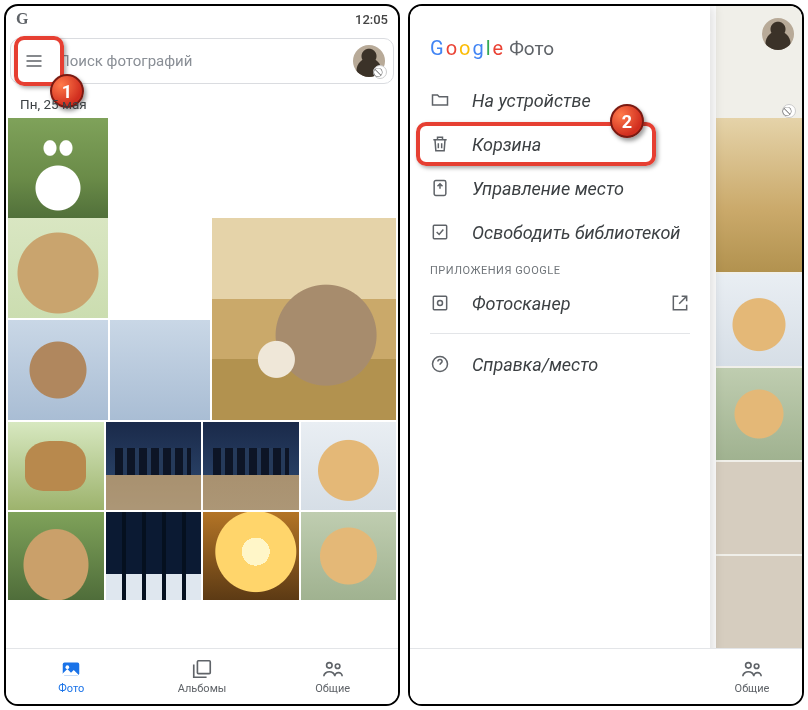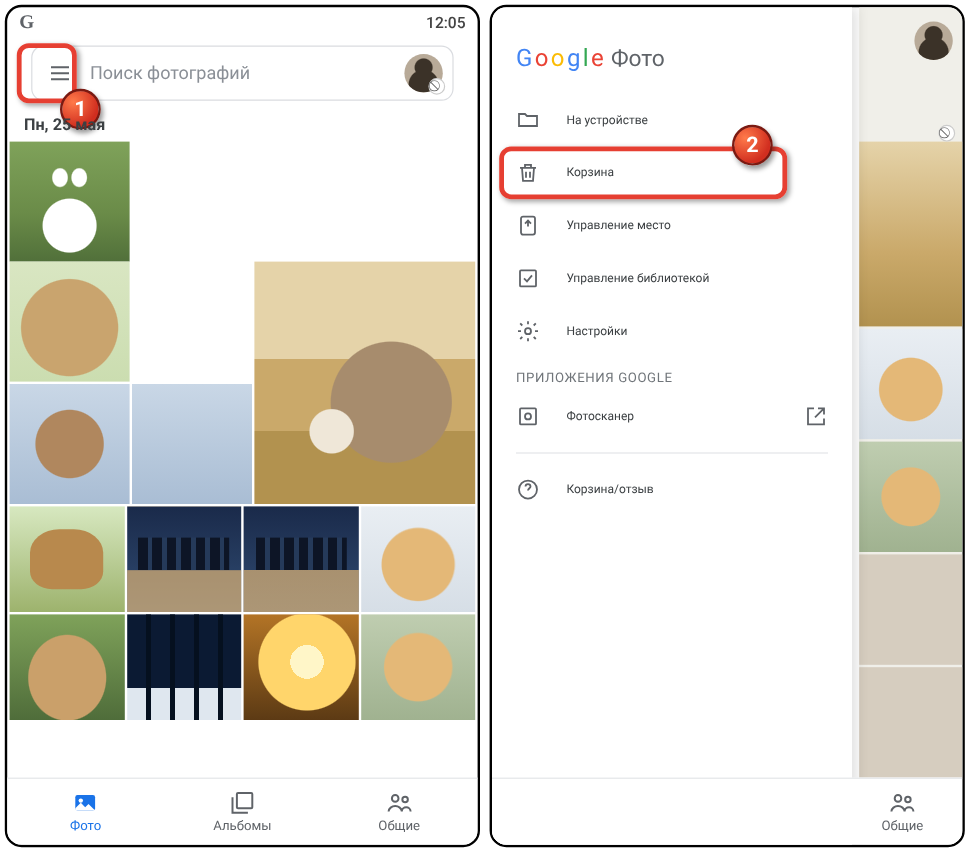--- a/index.html
+++ b/index.html
@@ -26,21 +26,21 @@
     display: flex;
     align-items: center;
     justify-content: space-between;
     padding: 0 10px;
     font-size: 13px;
     font-weight: 500;
     color: #444;
   }
   .gicon { font-family: Georgia, serif; font-weight:700; font-size:16px; color:#5f6368;}
   .search-row {
-    padding: 6px 20px;
+    padding: 6px 4px;
     position: relative;
   }
   .search-pill {
     height: 46px;
     border: 1px solid #dadce0;
     border-radius: 10px;
     display: flex;
     align-items: center;
     padding: 0 8px 0 8px;
     gap: 10px;
@@ -92,21 +92,21 @@
                 radial-gradient(circle at 50% 80%, #3b3228 0 12px, transparent 13px);
   }
   .avatar-badge {
     position:absolute; right:-2px; bottom:-2px;
     width:14px; height:14px; border-radius:50%;
     background:#fff; border:1px solid #ccc;
     font-size:9px; line-height:12px; text-align:center; color:#555;
   }
   .section-date {
     font-size: 13.5px;
-    font-weight: 700;
+    font-weight: 400;
     color: #3c4043;
     padding: 10px 14px 6px;
   }
   .grid {
     display: grid;
     gap: 2px;
     padding: 0 2px;
   }
   .grid-1 { grid-template-columns: 100px; }
   .grid-day2 {
@@ -204,21 +204,22 @@
     display:flex; align-items:center; gap:2px;
   }
   .g1{color:#4285F4;} .g2{color:#EA4335;} .g3{color:#FBBC05;} .g4{color:#4285F4;} .g5{color:#34A853;} .g6{color:#EA4335;}
   .drawer-title-suffix{ color:#5f6368; margin-left:4px; font-size:19px;}
   .drawer-item{
     height:44px;
     display:flex; align-items:center;
     padding:0 20px;
     gap:22px;
     color:#3c4043;
-    font-size:10px;
+    font-size:18px;
+    font-style:italic;
   }
   .drawer-item svg{ width:20px; height:20px; flex-shrink:0; }
   .drawer-sep{ height:1px; background:#e3e5e8; margin:8px 20px; }
   .drawer-sec-label{
     font-size:11px;
     letter-spacing:.5px;
     color:#70757a;
     padding:10px 20px 4px;
   }
   .ext-icon{ margin-left:auto; }
@@ -379,28 +380,21 @@
           <rect x="5" y="3" width="14" height="18" rx="2"></rect>
           <path d="M12 8v5M9 10l3-3 3 3"></path>
         </svg>
       <span>Управление место</span>
     </div>
     <div class="drawer-item">
       <svg viewBox="0 0 24 24" fill="none" stroke="#5f6368" stroke-width="1.8">
           <rect x="4" y="4" width="16" height="16" rx="1"></rect>
           <path d="M8 12l3 3 5-6"></path>
         </svg>
-      <span>Управление библиотекой</span>
-    </div>
-    <div class="drawer-item">
-      <svg viewBox="0 0 24 24" fill="none" stroke="#5f6368" stroke-width="1.8">
-          <circle cx="12" cy="12" r="3"></circle>
-          <path d="M12 2v3M12 19v3M4.2 4.2l2.1 2.1M17.7 17.7l2.1 2.1M2 12h3M19 12h3M4.2 19.8l2.1-2.1M17.7 6.3l2.1-2.1"></path>
-        </svg>
-      <span>Настройки</span>
+      <span>Освободить библиотекой</span>
     </div>
 
     <div class="drawer-sec-label">ПРИЛОЖЕНИЯ GOOGLE</div>
 
     <div class="drawer-item">
       <svg viewBox="0 0 24 24" fill="none" stroke="#5f6368" stroke-width="1.8">
           <rect x="4" y="4" width="16" height="16" rx="1"></rect>
           <circle cx="12" cy="12" r="3"></circle>
         </svg>
       <span>Фотосканер</span>
@@ -409,21 +403,21 @@
         </svg>
     </div>
 
     <div class="drawer-sep"></div>
 
     <div class="drawer-item">
       <svg viewBox="0 0 24 24" fill="none" stroke="#5f6368" stroke-width="1.8">
           <circle cx="12" cy="12" r="9"></circle>
           <path d="M9.5 9a2.5 2.5 0 115 0c0 1.5-2.5 2-2.5 4M12 17h.01"></path>
         </svg>
-      <span>Корзина/отзыв</span>
+      <span>Справка/место</span>
     </div>
   </div>
 
   <div class="bottom-peek">
     <div class="nav-item">
       <svg viewBox="0 0 24 24" fill="none" stroke="#5f6368" stroke-width="1.8">
           <circle cx="8" cy="8" r="3"></circle>
           <circle cx="17" cy="9" r="2.5"></circle>
           <path d="M2 20c0-3 3-5 6-5s6 2 6 5M14 20c0-2.5 2-4 4-4s4 1.5 4 4"></path>
         </svg>

